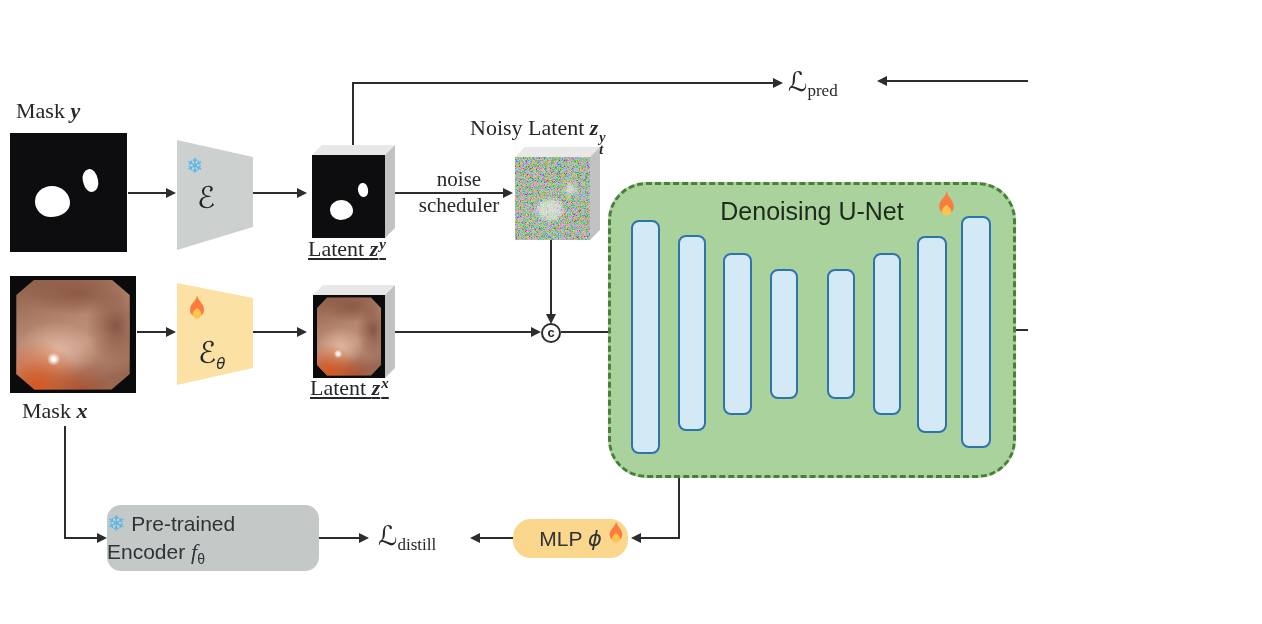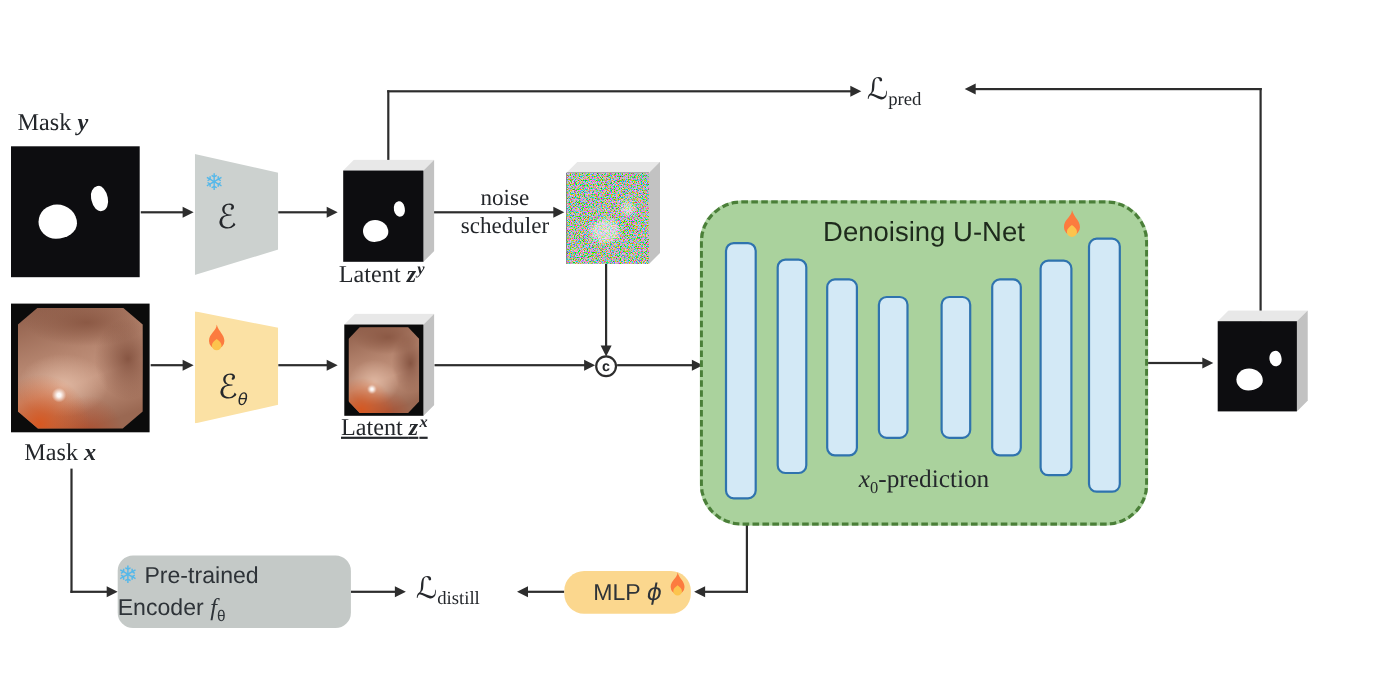--- a/index.html
+++ b/index.html
@@ -1,16 +1,16 @@
 <!DOCTYPE html>
 <html><head>
 <meta charset="utf-8">
 <style>
   html,body{margin:0;padding:0;background:#fff;}
-  #canvas{position:relative;width:1262px;height:624px;background:#ffffff;overflow:hidden;
+  #canvas{position:relative;width:1028px;height:624px;background:#ffffff;overflow:hidden;
           font-family:"Liberation Serif","DejaVu Serif",serif;color:#24272b;}
   .abs{position:absolute;}
   
   .hline{position:absolute;height:2px;background:#2d2d2d;z-index:1;}
   .vline{position:absolute;width:2px;background:#2d2d2d;z-index:1;}
   .ah{position:absolute;width:0;height:0;z-index:1;}
   .ah.r{border-top:5px solid transparent;border-bottom:5px solid transparent;border-left:10px solid #2d2d2d;}
   .ah.l{border-top:5px solid transparent;border-bottom:5px solid transparent;border-right:10px solid #2d2d2d;}
   .ah.d{border-left:5px solid transparent;border-right:5px solid transparent;border-top:10px solid #2d2d2d;}
   
@@ -50,21 +50,21 @@
       radial-gradient(circle at 18% 96%, rgba(219,84,26,.9), rgba(219,84,26,0) 32%),
       radial-gradient(circle at 55% 103%, rgba(186,62,24,.55), rgba(186,62,24,0) 26%),
       radial-gradient(ellipse 58% 42% at 36% 64%, rgba(224,184,162,.95), rgba(224,184,162,0) 62%),
       radial-gradient(ellipse 46% 58% at 88% 42%, rgba(116,66,48,.75), rgba(116,66,48,0) 58%),
       radial-gradient(ellipse 70% 28% at 55% 12%, rgba(133,82,62,.8), rgba(133,82,62,0) 70%),
       linear-gradient(160deg,#8d5c48,#b5856f 38%,#c3947e 58%,#9a6852 88%);}
   
   .noise-wrap{position:absolute;inset:0;background:#555;}
   .ghost{position:absolute;background:#fff;opacity:.5;filter:blur(2.5px);z-index:2;}
   
-  #unet{left:636px;top:182px;width:408px;height:296px;background:#aad29d;
+  #unet{left:608px;top:182px;width:408px;height:296px;background:#aad29d;
         border:3.5px dashed #4a7f38;border-radius:38px;box-sizing:border-box;z-index:2;}
   .ubar{position:absolute;width:29px;background:#d3e9f6;border:2px solid #2f73ae;
         border-radius:8px;box-sizing:border-box;}
   #unet-title{position:absolute;left:0;top:12px;width:100%;text-align:center;
               font-size:25px;color:#1e2a1c;}
   #unet-pred{position:absolute;left:0;top:238px;width:100%;text-align:center;font-size:23px;}
   
   #pretrained{left:107px;top:505px;width:212px;height:66px;background:#c4c9c7;border-radius:14px;
               z-index:2;font-size:21px;line-height:28px;color:#2e3338;padding-top:5px;box-sizing:border-box;}
   #mlp{left:513px;top:519px;width:115px;height:39px;background:#fbd78e;border-radius:18px;
@@ -148,29 +148,35 @@
   </div>
 
   <div class="box3d" style="left:312px;top:145px;width:83px;height:93px;">
     <div class="b3-top" style="width:83px;"></div>
     <div class="b3-side" style="left:73px;height:93px;"></div>
     <div class="b3-face" style="width:73px;height:83px;background:#0d0d10;">
       <div class="blob" style="left:18px;top:45px;width:23px;height:20px;border-radius:48% 52% 55% 45% / 50% 55% 45% 50%;"></div>
       <div class="blob" style="left:46px;top:28px;width:10px;height:14px;border-radius:55% 45% 50% 50%;transform:rotate(-12deg);"></div>
     </div>
   </div>
-  <div class="lbl" style="left:308px;top:236px;">
+  <div class="lbl" style="left:308px;top:236px;text-decoration:underline;">
     <span>Latent </span><span class="mvar">z</span><sup class="msup">y</sup>
   </div>
 
   <div class="lbl" style="left:400px;top:166px;width:118px;text-align:center;font-size:21px;line-height:26px;">
     <span>noise</span><br>
     <span>scheduler</span>
   </div>
 
+  <div class="lbl" style="left:470px;top:115px;">
+    <span>Noisy Latent </span><span class="mvar">z</span><span class="supsub">
+        <span>y</span>
+        <span>t</span>
+      </span>
+  </div>
   <div class="box3d" style="left:515px;top:147px;width:85px;height:93px;">
     <div class="b3-top" style="width:85px;"></div>
     <div class="b3-side" style="left:75px;height:93px;"></div>
     <div class="b3-face" style="width:75px;height:83px;">
       <div class="noise-wrap">
         <svg width="75" height="83">
           <filter id="nf" x="0" y="0" width="100%" height="100%">
             <feTurbulence type="fractalNoise" baseFrequency="0.85" numOctaves="2" seed="7" stitchTiles="stitch"></feTurbulence>
             <feColorMatrix type="saturate" values="4"></feColorMatrix>
             <feComponentTransfer>
@@ -228,23 +234,20 @@
     <div style="position:absolute;inset:0;">
         <div class="ubar" style="left: 20px; top: 35px; width: 29px; height: 234px;"></div>
         <div class="ubar" style="left: 67px; top: 50px; width: 28px; height: 196px;"></div>
         <div class="ubar" style="left: 112px; top: 68px; width: 29px; height: 162px;"></div>
         <div class="ubar" style="left: 159px; top: 84px; width: 28px; height: 130px;"></div>
         <div class="ubar" style="left: 216px; top: 84px; width: 28px; height: 130px;"></div>
         <div class="ubar" style="left: 262px; top: 68px; width: 28px; height: 162px;"></div>
         <div class="ubar" style="left: 306px; top: 51px; width: 30px; height: 197px;"></div>
         <div class="ubar" style="left: 350px; top: 31px; width: 30px; height: 232px;"></div>
       </div>
-    <div id="unet-pred">
-      <span class="mvar-i">x</span><sub style="font-size:15px;">0</sub><span>-prediction</span>
-    </div>
   </div>
 
   <div class="box3d" style="left:1107px;top:282px;width:82px;height:92px;">
     <div class="b3-top" style="width:82px;"></div>
     <div class="b3-side" style="left:72px;height:92px;"></div>
     <div class="b3-face" style="width:72px;height:82px;background:#0d0d10;">
       <div class="blob" style="left:17px;top:43px;width:24px;height:20px;border-radius:48% 52% 55% 45% / 50% 55% 45% 50%;"></div>
       <div class="blob" style="left:47px;top:27px;width:11px;height:14px;border-radius:55% 45% 50% 50%;transform:rotate(-12deg);"></div>
     </div>
   </div>

